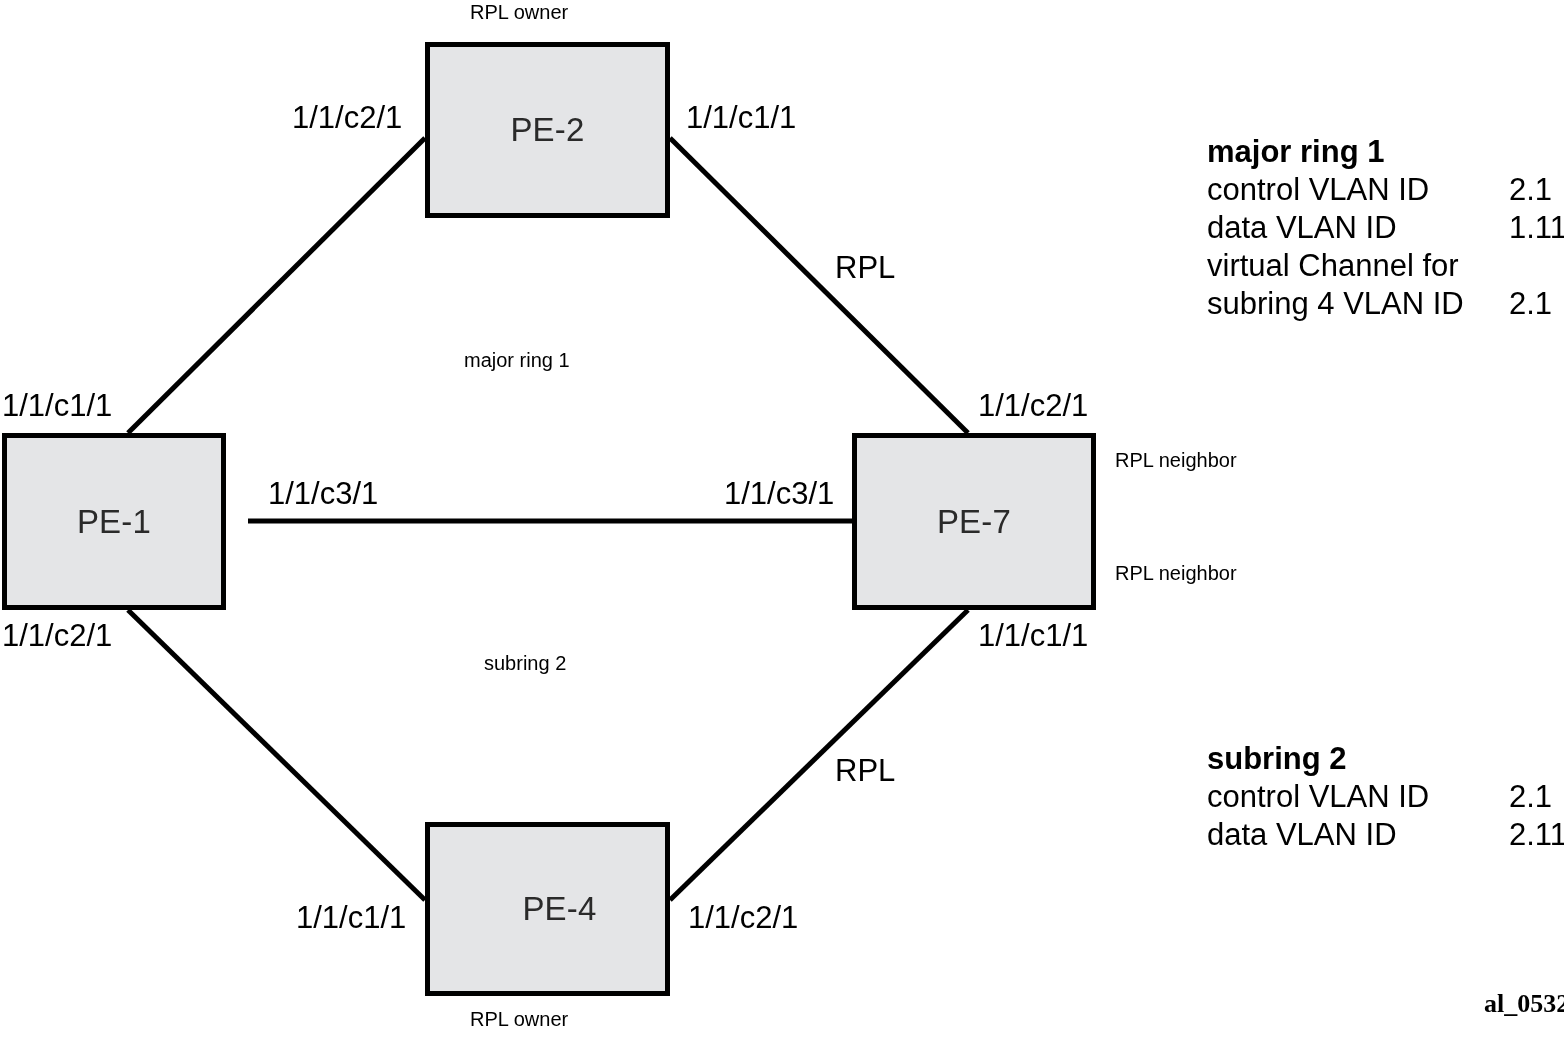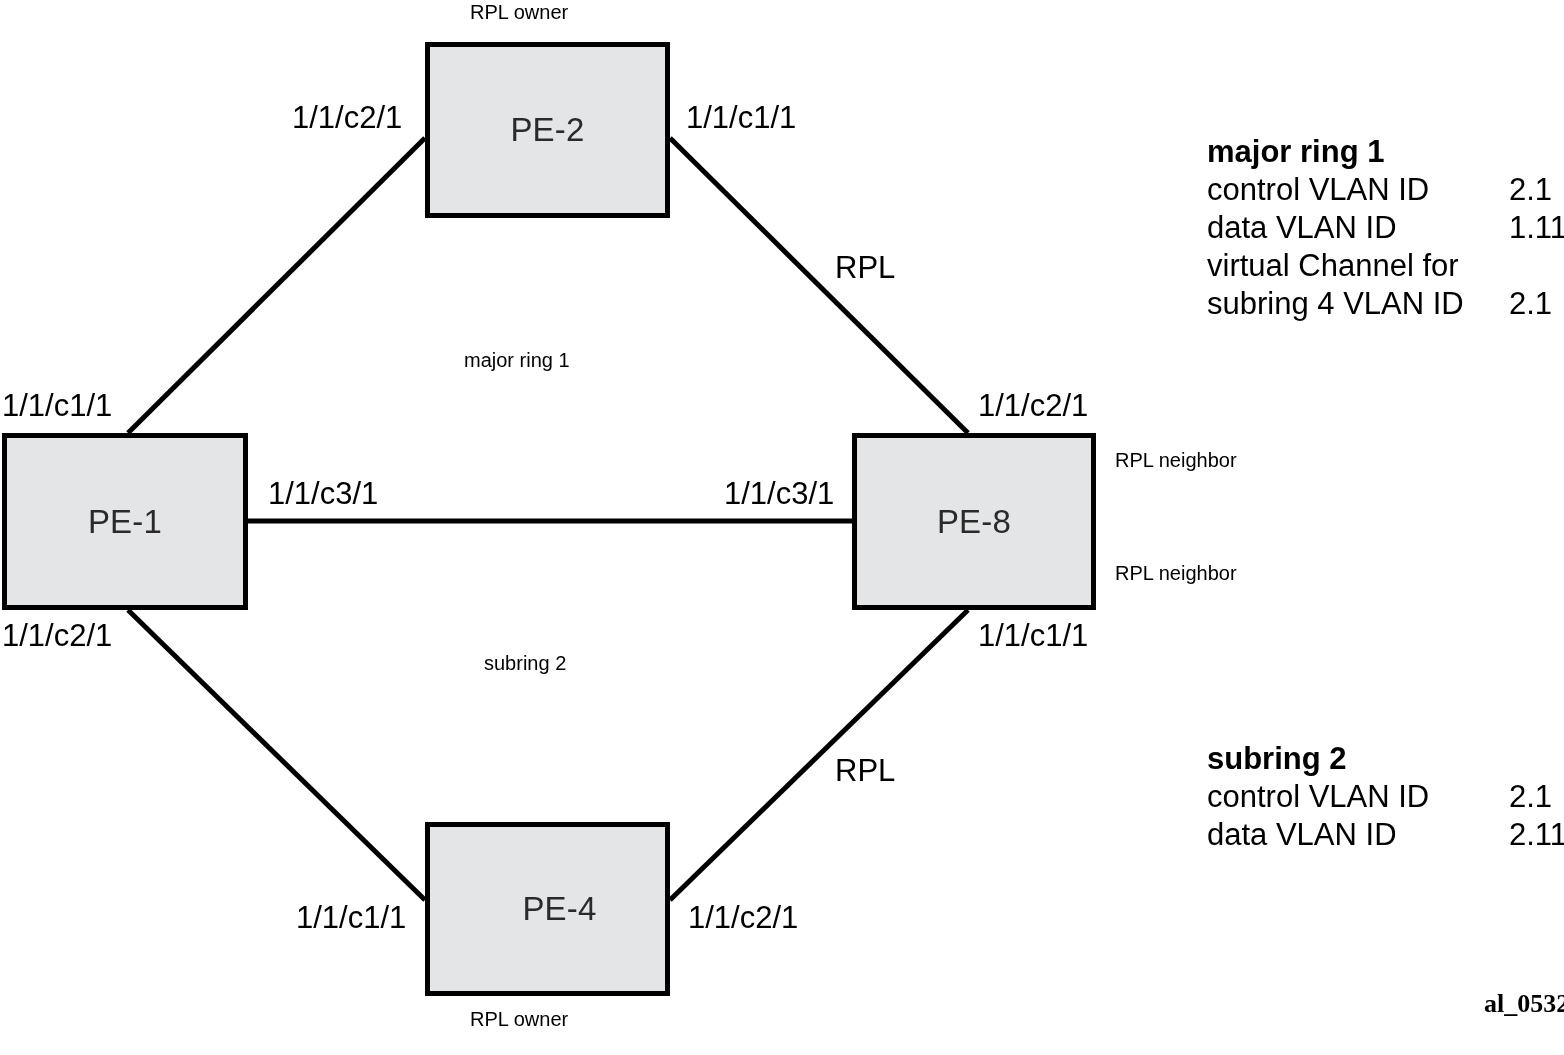--- a/index.html
+++ b/index.html
@@ -100,26 +100,26 @@
 
     <line x1="128" y1="610" x2="425" y2="900" stroke="#000000" stroke-width="5"></line>
 
     <line x1="670" y1="900" x2="968" y2="610" stroke="#000000" stroke-width="5"></line>
   </svg>
 
   <div class="node" style="left:425px; top:42px; width:245px; height:176px;">
     <span class="node-label">PE-2</span>
   </div>
 
-  <div class="node" style="left:2px; top:433px; width:246px; height:177px;">
+  <div class="node" style="left:2px; top:433px; width:224px; height:177px;">
     <span class="node-label">PE-1</span>
   </div>
 
   <div class="node" style="left:852px; top:433px; width:244px; height:177px;">
-    <span class="node-label">PE-8</span>
+    <span class="node-label">PE-7</span>
   </div>
 
   <div class="node" style="left:425px; top:822px; width:245px; height:174px;padding-left:24px;">
     <span class="node-label">PE-4</span>
   </div>
 
   <div class="lbl plain" style="left:470px; top:2px;">RPL owner</div>
 
   <div class="lbl plain" style="left:470px; top:1009px;">RPL owner</div>
 

